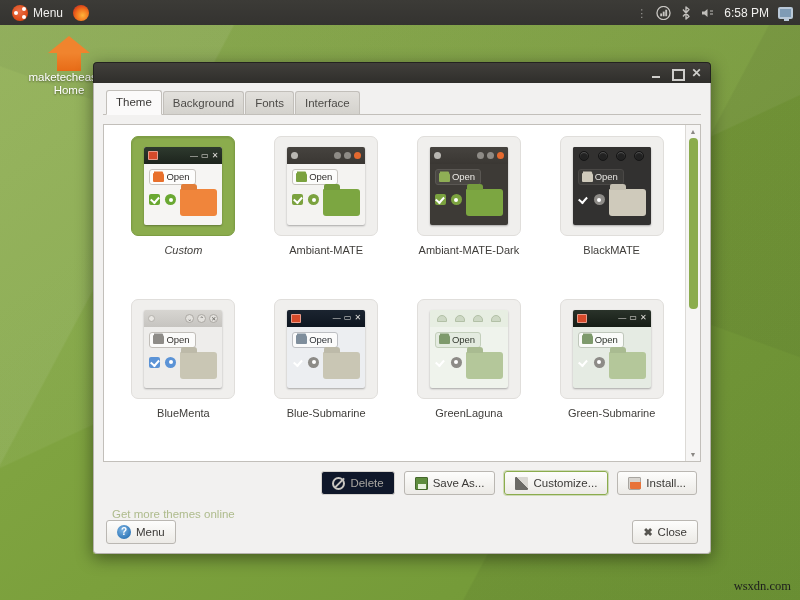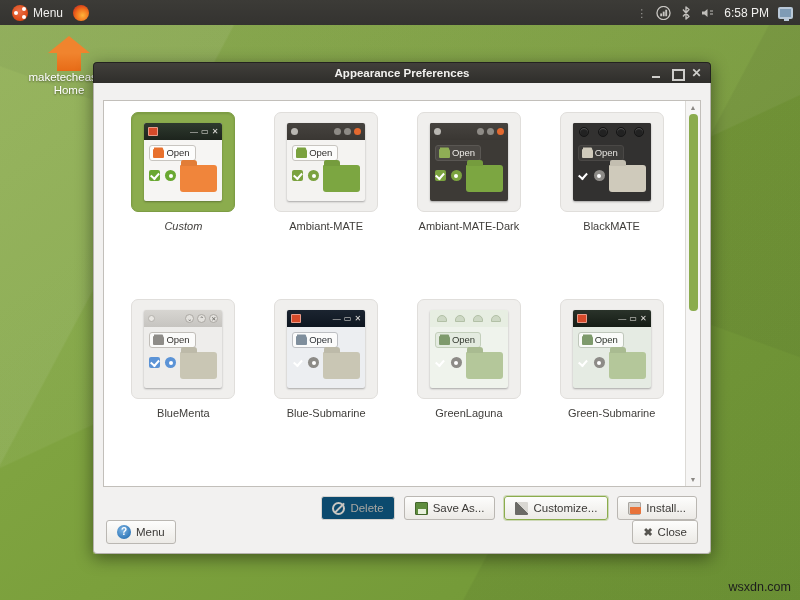--- a/index.html
+++ b/index.html
@@ -245,21 +245,21 @@
   }
   .btn {
     font-size: 11.5px; color: #3b3936; line-height: 14px;
     padding: 4px 10px; border-radius: 3px;
     border: 1px solid #bab7b2;
     background: linear-gradient(to bottom, #fdfdfc, #eceae6);
     display: flex; align-items: center; gap: 5px;
     cursor: pointer; white-space: nowrap;
   }
   .btn.disabled { color: #a9a6a1; border-color: #d6d3cf;
-    background: #0c4a6e; cursor: default; }
+    background: #0f172a; cursor: default; }
   .btn.focused { border-color: #8bac4d; box-shadow: 0 0 0 1px rgba(139,172,77,.35); }
   .ico { width: 13px; height: 13px; position: relative; flex: none; }
   .ico-delete {
     border: 2px solid #c9c6c1; border-radius: 50%;
   }
   .ico-delete::after {
     content: ""; position: absolute; left: -1px; top: 3.5px;
     width: 13px; height: 2px; background: #c9c6c1; transform: rotate(-45deg);
   }
   .ico-save {
@@ -295,21 +295,21 @@
     width: 14px; height: 14px; border-radius: 50%;
     background: radial-gradient(circle at 40% 35%, #7db4e3 0%, #2f77b8 75%);
     color: #fff; font-size: 10px; line-height: 14px; text-align: center;
     font-weight: bold;
   }
   .ico-close-x { font-size: 11px; color: #56544f; line-height: 13px; font-weight: bold; }
 
   
   #watermark {
     position: absolute; right: 9px; bottom: 6px;
-    font-family: Liberation Sans, sans-serif;
+    font-family: Liberation Serif, serif;
     font-size: 12.5px; color: #1d1d1d; z-index: 60;
   }
 </style>
 </head>
 <body>
 
 <div id="desktop"></div>
 
 <div id="panel">
   <div class="panel-left">
@@ -350,30 +350,35 @@
   <div class="house"></div>
   <div class="home-label">
     <span>maketecheasier</span><br>
     <span>Home</span>
   </div>
 </div>
 
 <div id="window">
 
   <div class="titlebar">
-    <div class="title-text">Appearance Preferences</div>
     <div class="win-controls">
       <span class="wc wc-min"></span>
       <span class="wc wc-max"></span>
       <span class="wc wc-close">✕</span>
     </div>
   </div>
 
   <div class="win-body">
 
+    <div class="tabstrip">
+      <div class="tab active">Theme</div>
+      <div class="tab">Background</div>
+      <div class="tab">Fonts</div>
+      <div class="tab">Interface</div>
+    </div>
 
     <div class="pane-wrap">
       <div class="theme-grid" id="theme-grid">
           <div class="theme-cell selected">
             <div class="thumb-frame">
               <div class="mini" style="background:#f6f5f3">
                 <div class="mini-tb" style="background:linear-gradient(to bottom,#2e3a2e,#1d241d)">
                   <span class="tb-dot" style="width:10px;height:9px;border-radius:1px;background:#d64a2a;border:1px solid rgba(255,255,255,.45)"></span>
                   <span style="flex:1"></span>
                   <span class="tb-glyph" style="color:#e2e0dc">—</span>
@@ -606,20 +611,21 @@
       <div class="btn focused">
         <span class="ico ico-pencil"></span>
         <span>Customize...</span>
       </div>
       <div class="btn">
         <span class="ico ico-install"></span>
         <span>Install...</span>
       </div>
     </div>
 
+    <div class="more-link">Get more themes online</div>
 
     <div class="footer">
       <div class="btn">
         <span class="ico-help">?</span>
         <span>Menu</span>
       </div>
       <div style="flex:1"></div>
       <div class="btn">
         <span class="ico-close-x">✖</span>
         <span>Close</span>

